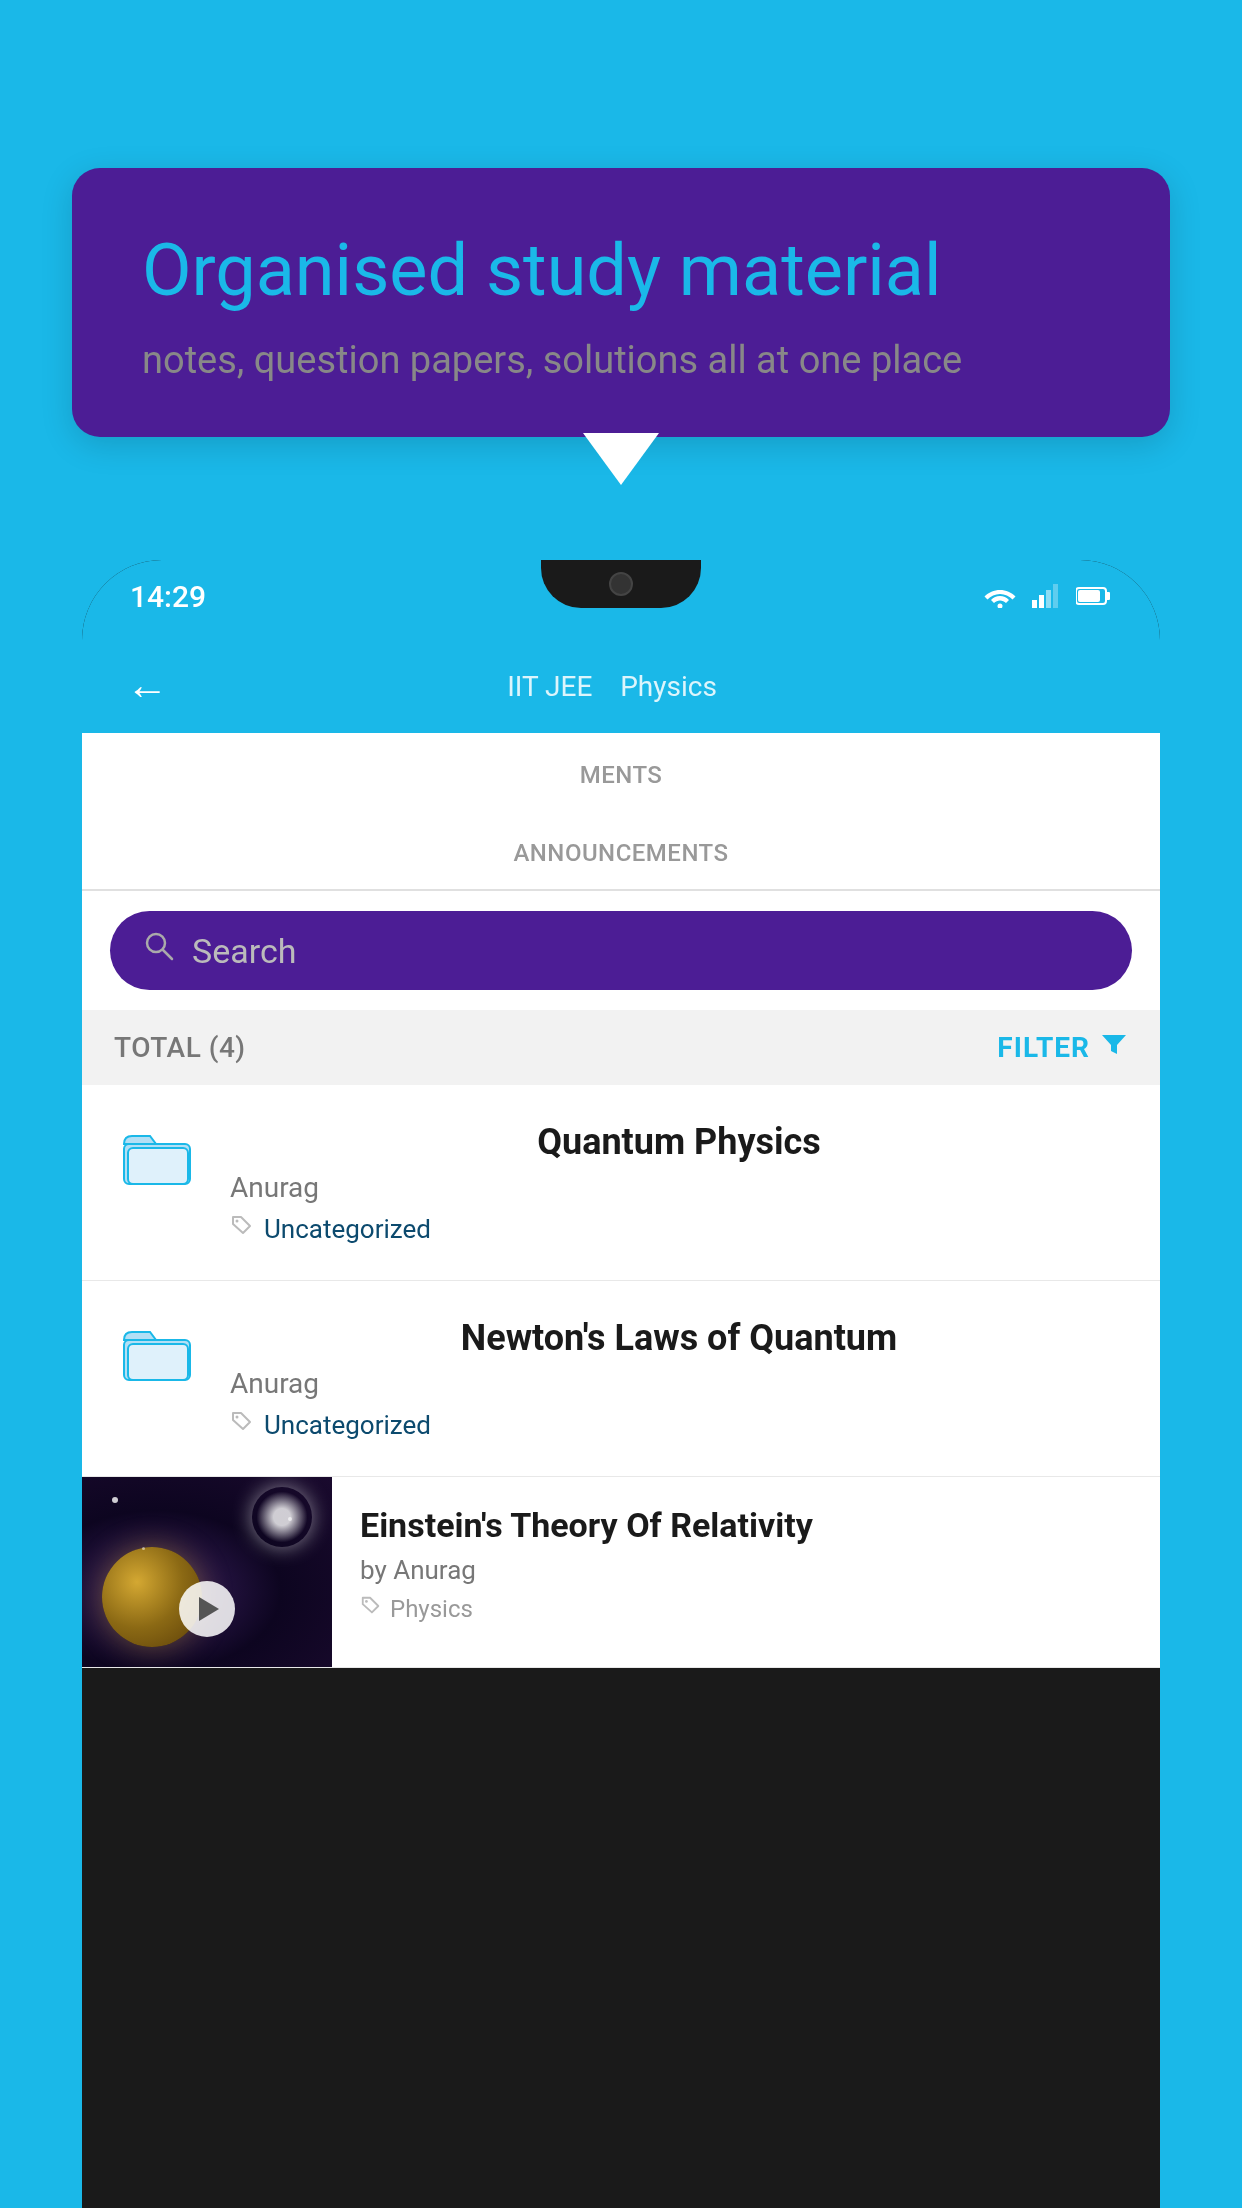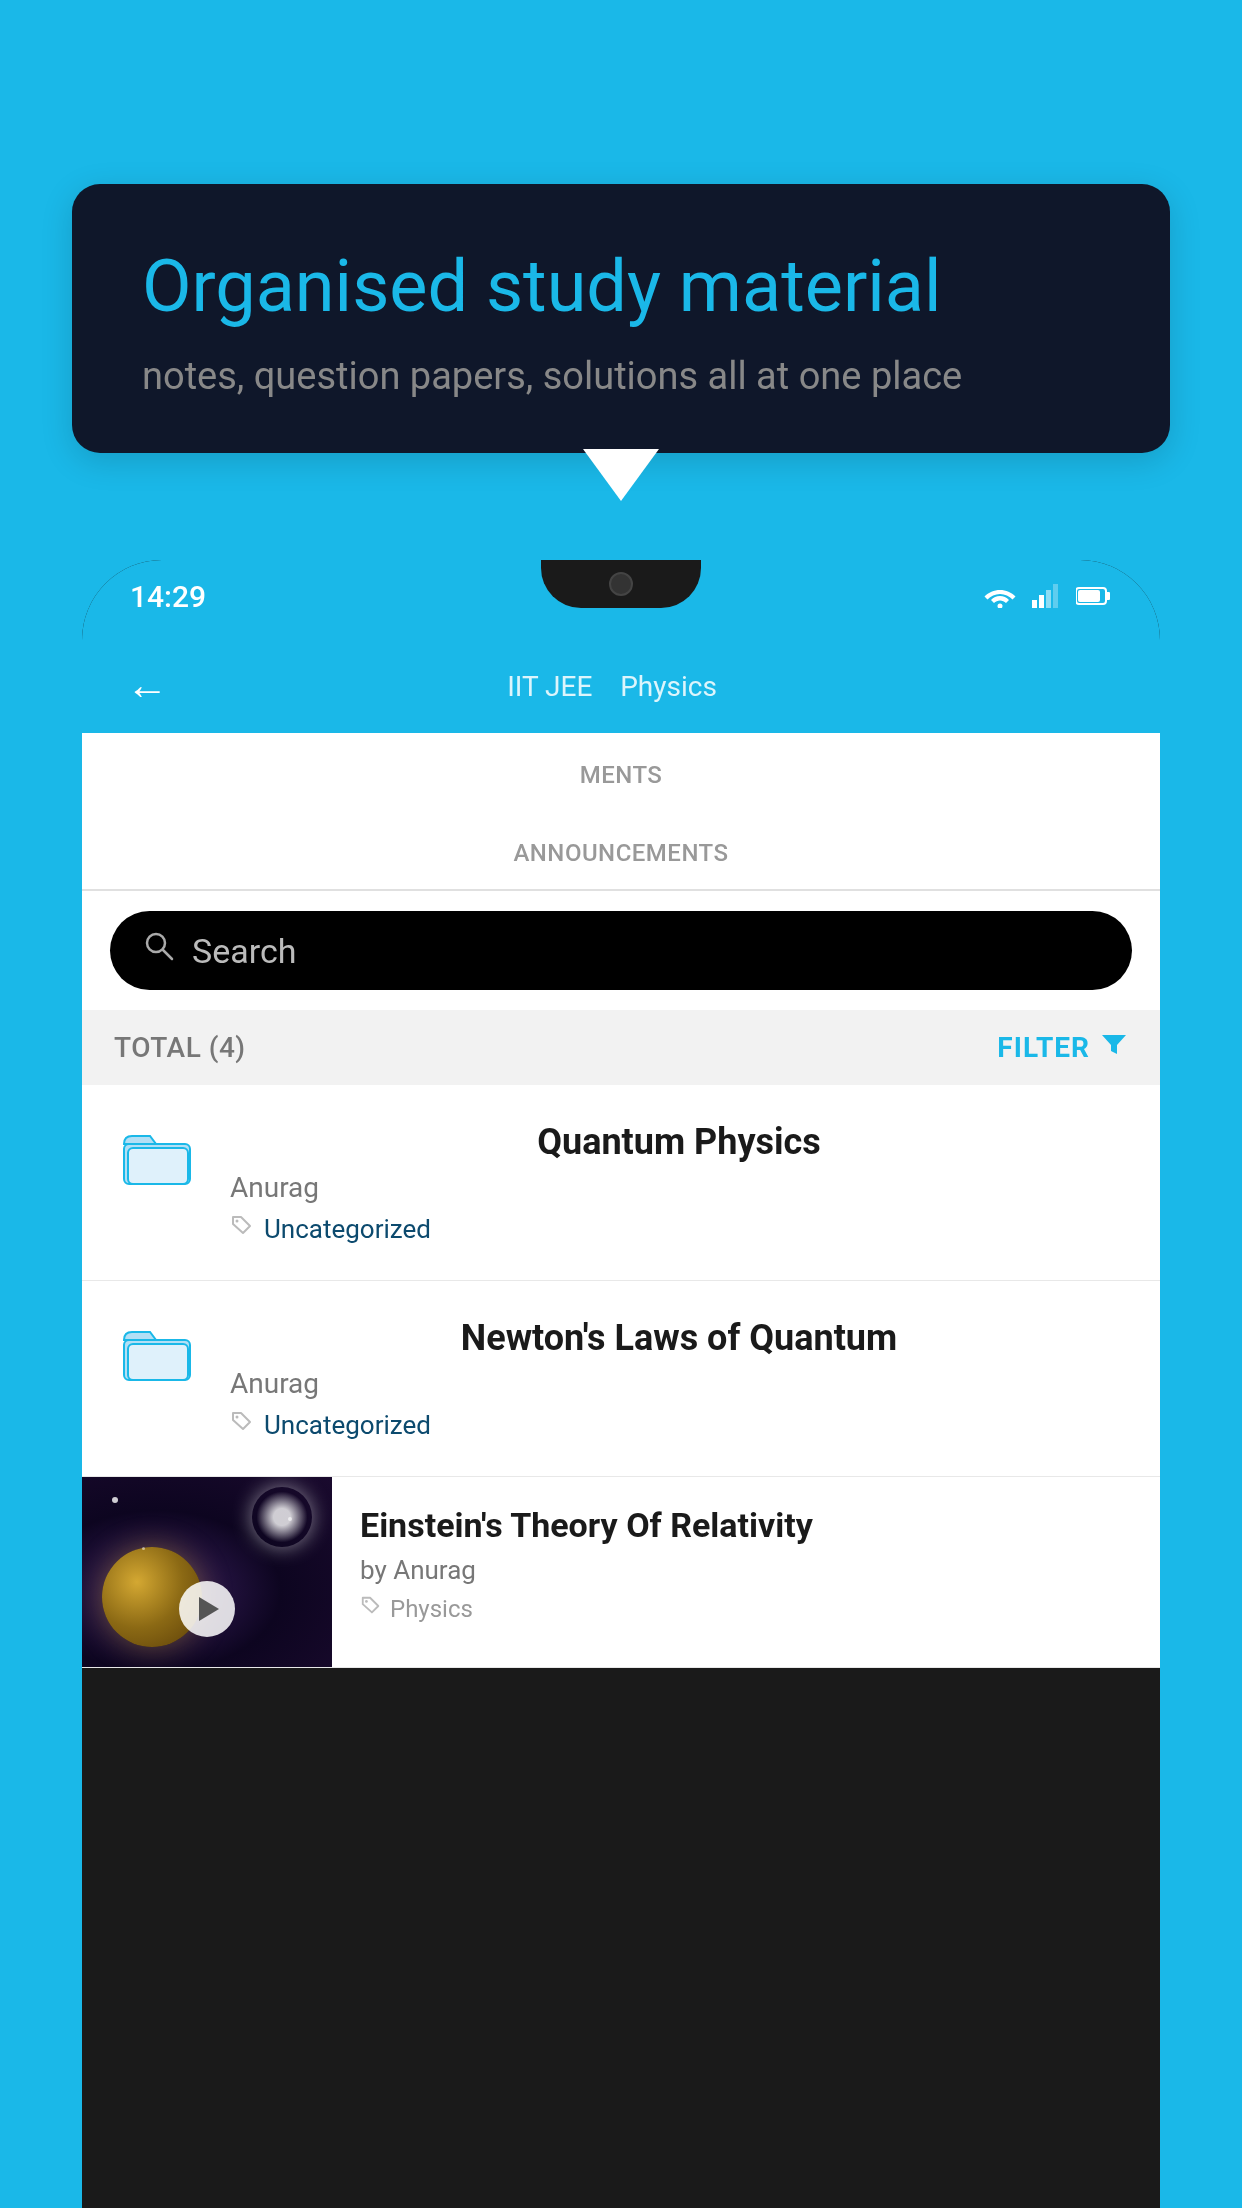--- a/index.html
+++ b/index.html
@@ -9,24 +9,24 @@
       height: 2208px;
       background-color: #1ab8e8;
       font-family: 'Roboto', Arial, sans-serif;
       overflow: hidden;
       position: relative;
     }
 
     
     .speech-bubble {
       position: absolute;
-      top: 184px;
+      top: 168px;
       left: 72px;
       right: 72px;
-      background: #0f172a;
+      background: #4c1d95;
       border-radius: 28px;
       padding: 60px 70px 55px 70px;
       box-shadow: 0 8px 32px rgba(0,0,0,0.15);
     }
 
     .speech-bubble::after {
       content: '';
       position: absolute;
       bottom: -48px;
       left: 50%;
@@ -184,21 +184,21 @@
       border-radius: 2px;
     }
 
     
     .search-container {
       background: white;
       padding: 20px 28px;
     }
 
     .search-bar {
-      background: #000000;
+      background: #4c1d95;
       border-radius: 40px;
       display: flex;
       align-items: center;
       padding: 18px 32px;
       gap: 16px;
     }
 
     .search-icon-svg {
       color: #aaa;
       font-size: 36px;

